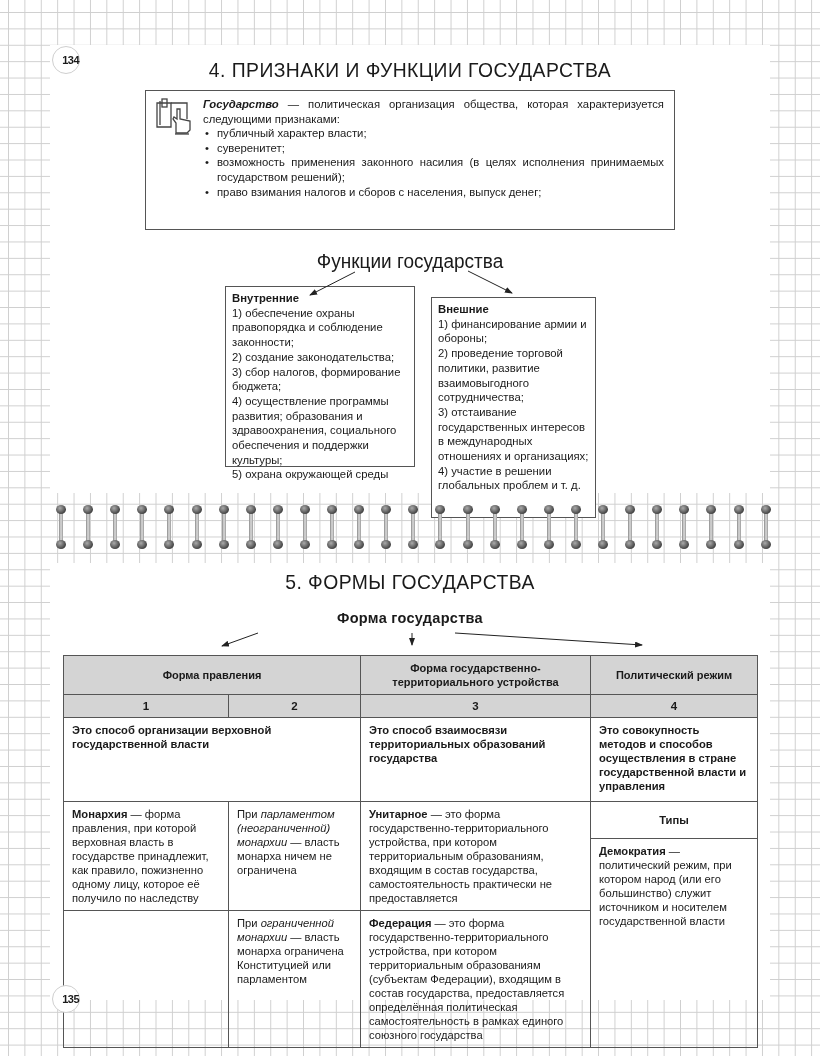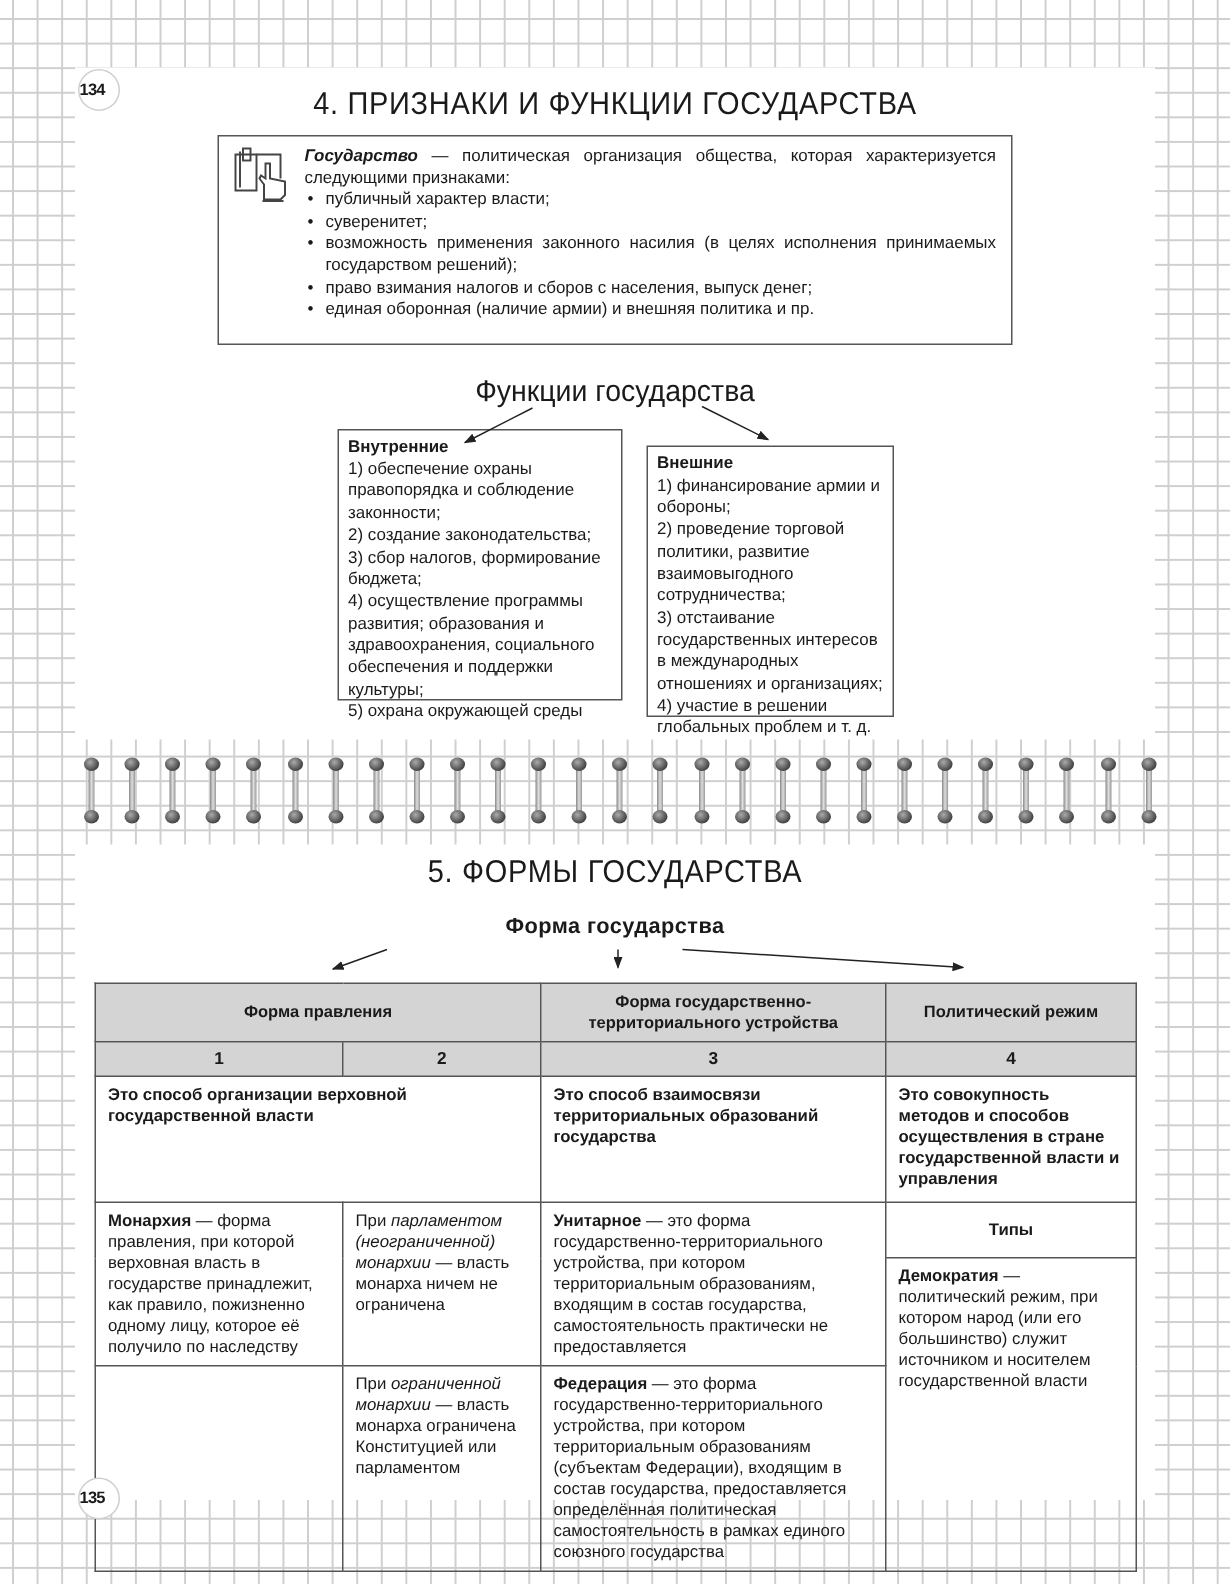--- a/index.html
+++ b/index.html
@@ -11,21 +11,21 @@
       linear-gradient(to bottom, #cfcfcf 1px, transparent 1px);
     background-size:16.4px 16.4px;
     background-position:8px 12px;
     font-family:"Liberation Sans", sans-serif;
     color:#1a1a1a;
   }
   .page-white { position:absolute; background:#fff; }
   .page-num {
     position:absolute; width:26px; height:26px; border-radius:50%;
     border:1px solid #cfcfcf; background:#fff;
-    font-size:11px; font-weight:bold; text-align:left; line-height:26px;
+    font-size:11px; font-weight:bold; text-align:right; line-height:26px;
     letter-spacing:-0.5px;
   }
   .section-title {
     position:absolute; left:0; width:820px; text-align:center;
     font-size:21px; letter-spacing:0.5px; transform:scaleX(0.92);
   }
   .def-box {
     position:absolute; left:145px; top:90px; width:530px; height:140px;
     border:1px solid #555; box-sizing:border-box;
   }
@@ -87,37 +87,36 @@
     <path d="M22 36 L22 26 L19 22 L20 20 L23 22 L23 12 L26 12 L26 22 L36 24 L36 33 L33 36 Z"></path>
     <path d="M21 37 L35 37"></path>
   </svg>
   <div class="def-text">
     <div><b>Государство</b><span> — политическая организация общества, которая характеризуется следующими признаками:</span></div>
     <ul>
       <li>публичный характер власти;</li>
       <li>суверенитет;</li>
       <li>возможность применения законного насилия (в целях исполнения принимаемых государством решений);</li>
       <li>право взимания налогов и сборов с населения, выпуск денег;</li>
-      <li>единая оборонная (наличие армии) и внешняя политика и пр.</li>
     </ul>
   </div>
 </div>
 
 <div class="func-title">Функции государства</div>
 
 <div class="func-box" style="left:225px; top:286px; width:190px; height:181px;">
   <div class="hdr">Внутренние</div>
   <div>1) обеспечение охраны правопорядка и соблюдение законности;</div>
   <div>2) создание законодательства;</div>
   <div>3) сбор налогов, формирование бюджета;</div>
   <div>4) осуществление программы развития; образования и здравоохранения, социального обеспечения и поддержки культуры;</div>
   <div>5) охрана окружающей среды</div>
 </div>
 
-<div class="func-box" style="left:431px; top:297px; width:165px; height:181px;">
+<div class="func-box" style="left:431px; top:297px; width:165px; height:221px;">
   <div class="hdr">Внешние</div>
   <div>1) финансирование армии и обороны;</div>
   <div>2) проведение торговой политики, развитие взаимовыгодного сотрудничества;</div>
   <div>3) отстаивание государственных интересов в международных отношениях и организациях;</div>
   <div>4) участие в решении глобальных проблем и т. д.</div>
 </div>
 
 <div class="spiral" id="spiral">
     <div class="ring" style="left: 6px;">
       <div class="bar"></div>

